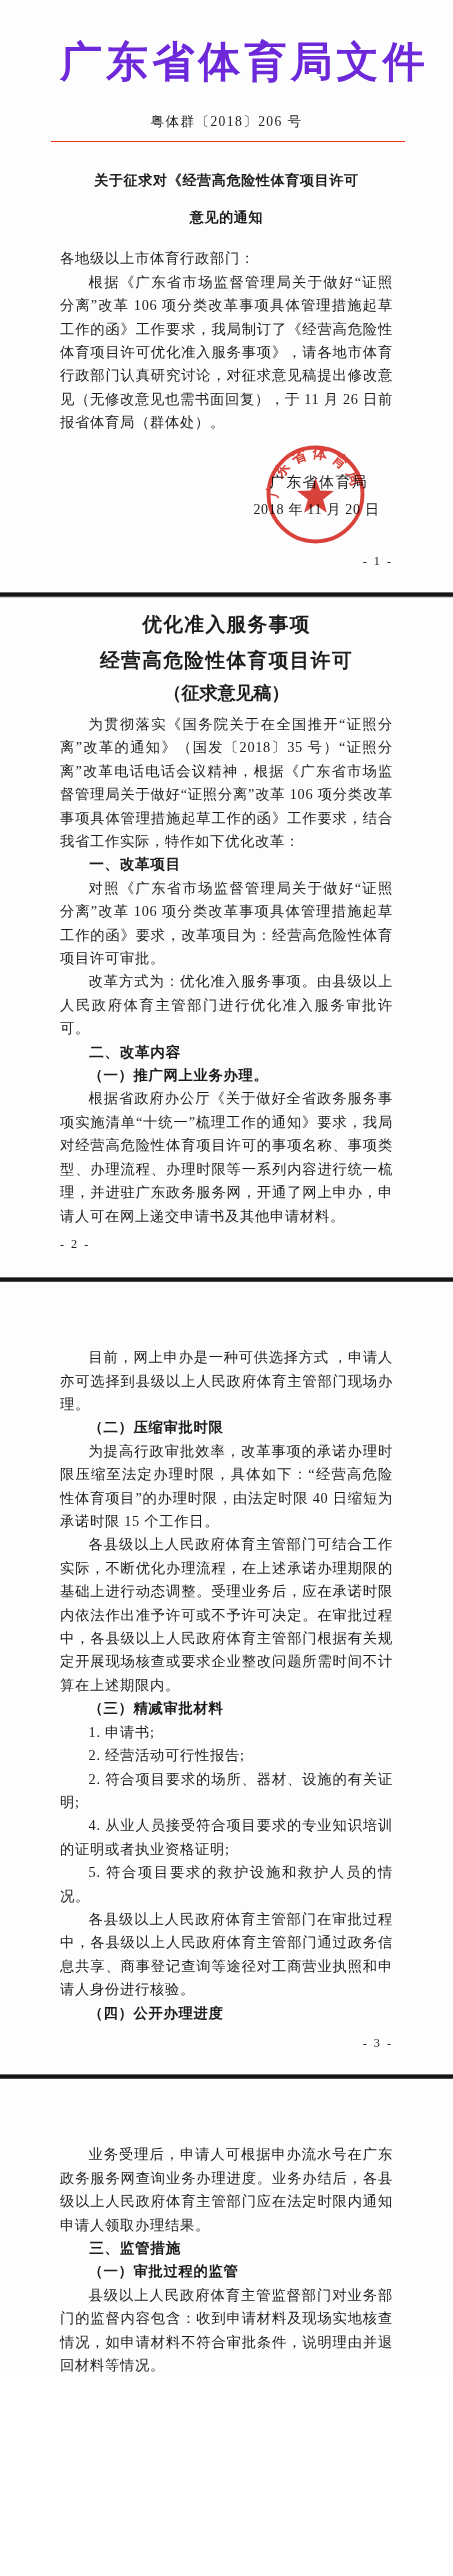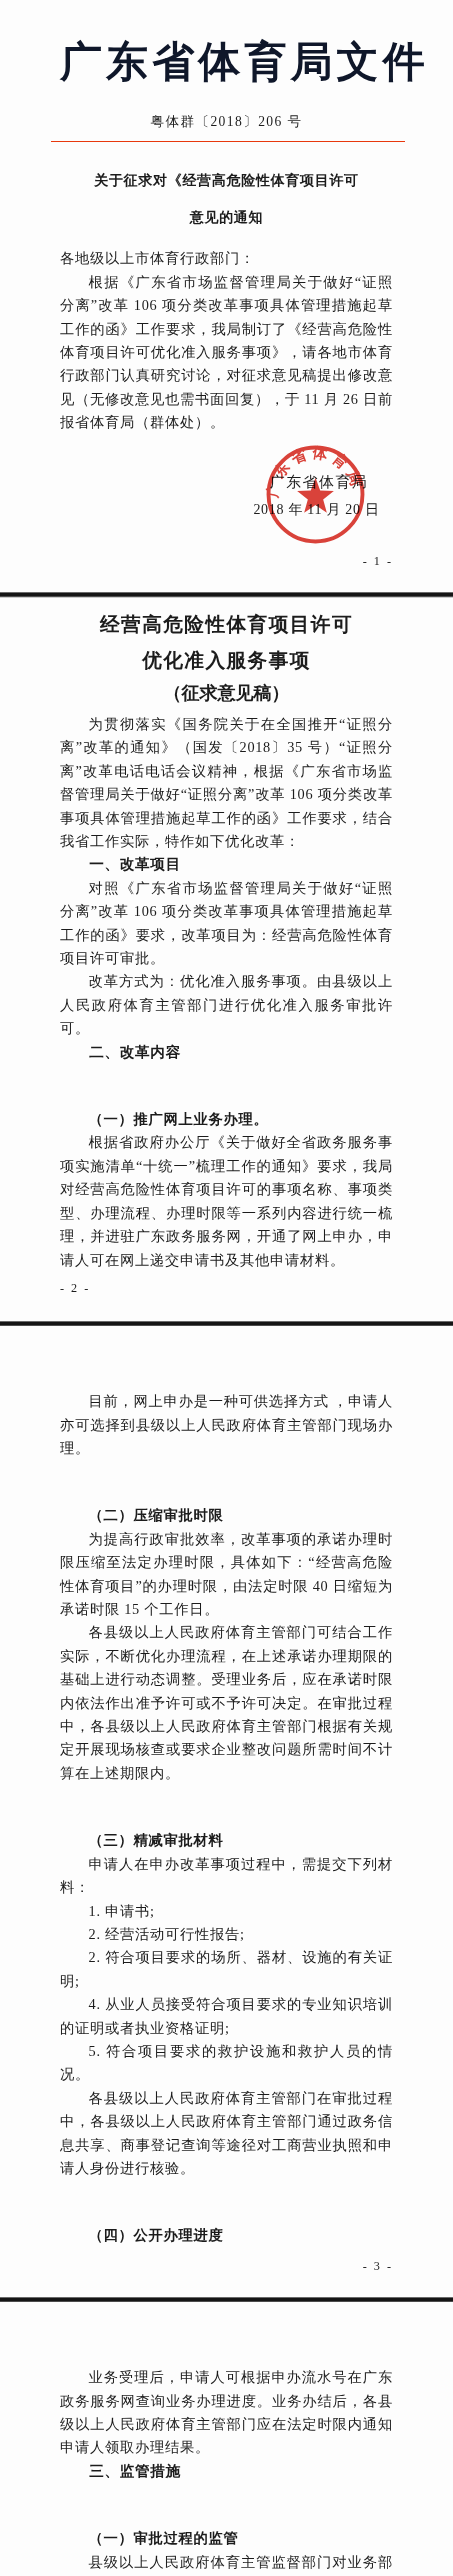--- a/index.html
+++ b/index.html
@@ -13,21 +13,21 @@
   .page { padding-left: 60px; padding-right: 61px; }
 
   
   .red-header {
     padding-top: 39px;
     text-align: center;
     font-size: 42px;
     line-height: 1.1;
     font-weight: 900;
     letter-spacing: 4.1px;
-    color: #0f172a;
+    color: #6d28d9;
     font-family: "Liberation Serif", "DejaVu Serif", serif;
     white-space: nowrap;
   }
   .doc-number {
     margin-top: 28.5px;
     text-align: center;
     font-size: 13.6px;
     line-height: 16.3px;
     letter-spacing: 1.4px;
   }
@@ -97,21 +97,21 @@
     text-align: center; font-size: 18px; line-height: 30px; font-weight: bold;
     font-family: "Liberation Sans", "DejaVu Sans", sans-serif;
   }
   .h-num {
     font-size: 14.6px; line-height: 23.4px; font-weight: bold;
     font-family: "Liberation Sans", "DejaVu Sans", sans-serif;
     text-indent: 2em; letter-spacing: 0.7px;
   }
   .h-sub {
     font-size: 14.3px; line-height: 23.4px; letter-spacing: 0.7px;
-    text-indent: 2em; font-weight: 600; margin-top: 44px;
+    text-indent: 2em; font-weight: 600;
   }
   .first-para { margin-top: 5.4px; }
   .p2-num { margin-top: 9.5px; padding-bottom: 24.4px; }
 
   
   .page-top-gap { padding-top: 64px; }
   .p3-num { margin-top: 11px; padding-bottom: 23px; }
 </style>
 </head>
 <body>
@@ -143,22 +143,22 @@
         </svg>
       </div>
     </div>
     <div class="page-num right p1-num">- 1 -</div>
   </div>
 
   <div class="page-sep"></div>
 
   <div class="page">
     <div class="attach-title">
+      <div>优化准入服务事项</div>
       <div>经营高危险性体育项目许可</div>
-      <div>优化准入服务事项</div>
     </div>
     <div class="attach-subtitle">（征求意见稿）</div>
 
     <p class="para first-para">为贯彻落实《国务院关于在全国推开“证照分离”改革的通知》（国发〔2018〕35 号）“证照分离”改革电话电话会议精神，根据《广东省市场监督管理局关于做好“证照分离”改革 106 项分类改革事项具体管理措施起草工作的函》工作要求，结合我省工作实际，特作如下优化改革：</p>
     <div class="h-num">一、改革项目</div>
     <p class="para">对照《广东省市场监督管理局关于做好“证照分离”改革 106 项分类改革事项具体管理措施起草工作的函》要求，改革项目为：经营高危险性体育项目许可审批。</p>
     <p class="para">改革方式为：优化准入服务事项。由县级以上人民政府体育主管部门进行优化准入服务审批许可。</p>
     <div class="h-num">二、改革内容</div>
     <div class="h-sub">（一）推广网上业务办理。</div>
     <p class="para">根据省政府办公厅《关于做好全省政务服务事项实施清单“十统一”梳理工作的通知》要求，我局对经营高危险性体育项目许可的事项名称、事项类型、办理流程、办理时限等一系列内容进行统一梳理，并进驻广东政务服务网，开通了网上申办，申请人可在网上递交申请书及其他申请材料。</p>
@@ -166,21 +166,20 @@
   </div>
 
   <div class="page-sep"></div>
 
   <div class="page page-top-gap">
     <p class="para">目前，网上申办是一种可供选择方式 ，申请人亦可选择到县级以上人民政府体育主管部门现场办理。</p>
     <div class="h-sub">（二）压缩审批时限</div>
     <p class="para">为提高行政审批效率，改革事项的承诺办理时限压缩至法定办理时限，具体如下：“经营高危险性体育项目”的办理时限，由法定时限 40 日缩短为承诺时限 15 个工作日。</p>
     <p class="para">各县级以上人民政府体育主管部门可结合工作实际，不断优化办理流程，在上述承诺办理期限的基础上进行动态调整。受理业务后，应在承诺时限内依法作出准予许可或不予许可决定。在审批过程中，各县级以上人民政府体育主管部门根据有关规定开展现场核查或要求企业整改问题所需时间不计算在上述期限内。</p>
     <div class="h-sub">（三）精减审批材料</div>
-    <p class="para">申请人在申办改革事项过程中，需提交下列材料：</p>
     <p class="para">1. 申请书;</p>
     <p class="para">2. 经营活动可行性报告;</p>
     <p class="para">2. 符合项目要求的场所、器材、设施的有关证明;</p>
     <p class="para">4. 从业人员接受符合项目要求的专业知识培训的证明或者执业资格证明;</p>
     <p class="para">5. 符合项目要求的救护设施和救护人员的情况。</p>
     <p class="para">各县级以上人民政府体育主管部门在审批过程中，各县级以上人民政府体育主管部门通过政务信息共享、商事登记查询等途径对工商营业执照和申请人身份进行核验。</p>
     <div class="h-sub">（四）公开办理进度</div>
     <div class="page-num right p3-num">- 3 -</div>
   </div>
 

